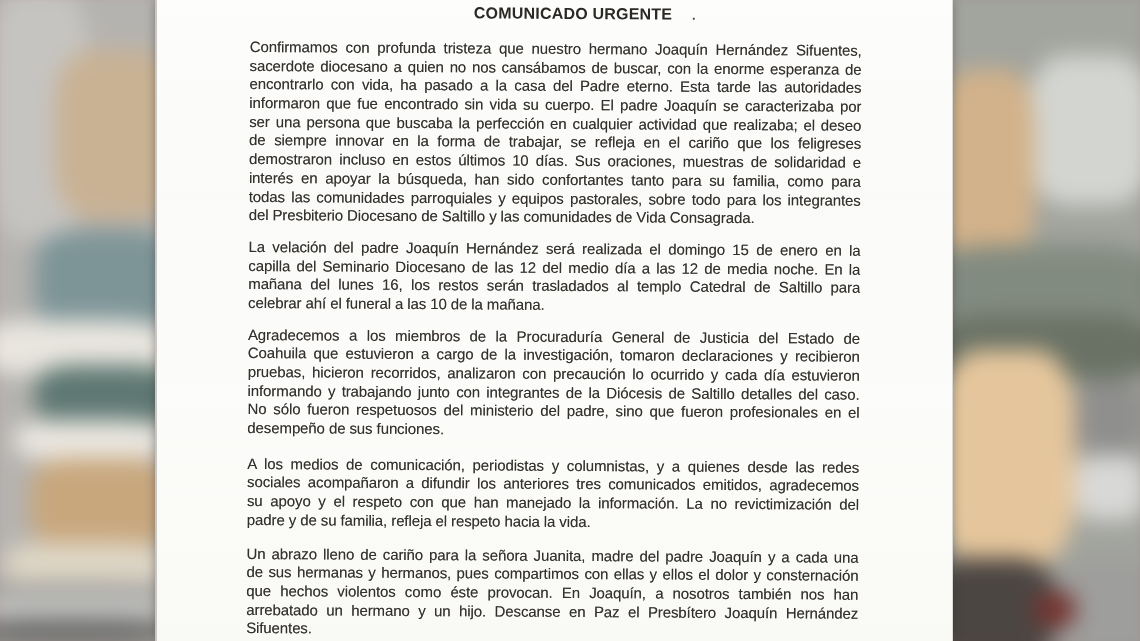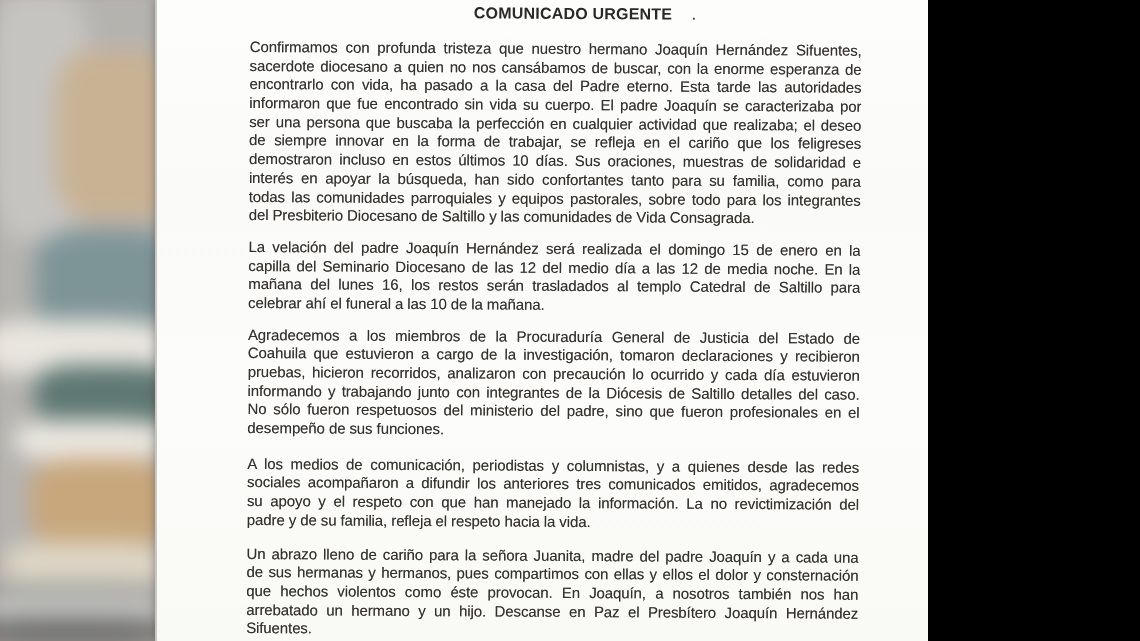--- a/index.html
+++ b/index.html
@@ -1,17 +1,17 @@
 <!DOCTYPE html>
 <html><head>
 <meta charset="utf-8">
 <style>
   html,body{margin:0;padding:0;background:#000;}
   #frame{
-    position:relative;width:928px;height:641px;overflow:hidden;
+    position:relative;width:1140px;height:641px;overflow:hidden;
     background:#7f1d1d;font-family:"Liberation Sans",sans-serif;
   }
   
   .band{position:absolute;top:0;height:641px;overflow:hidden;}
   .band-inner{position:absolute;inset:-20px;filter:blur(11px);}
   .blob{position:absolute;border-radius:30%;}
   #band-left{left:0;width:155px;}
   #band-left .band-inner{background:#b5b3b0;}
   #band-right{left:950px;width:190px;}
   #band-right .band-inner{background:#a2a49e;}

